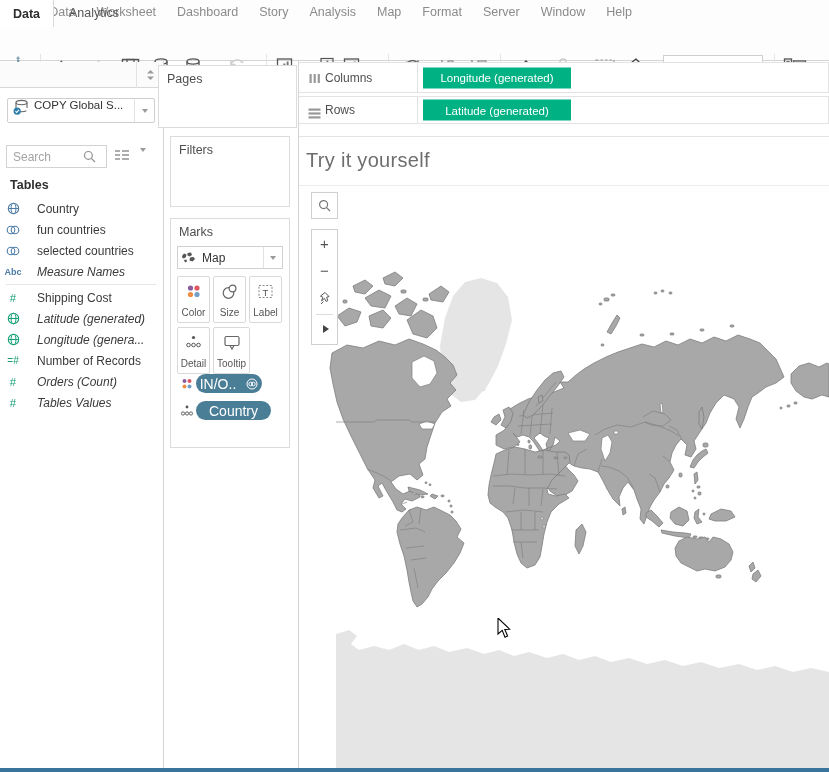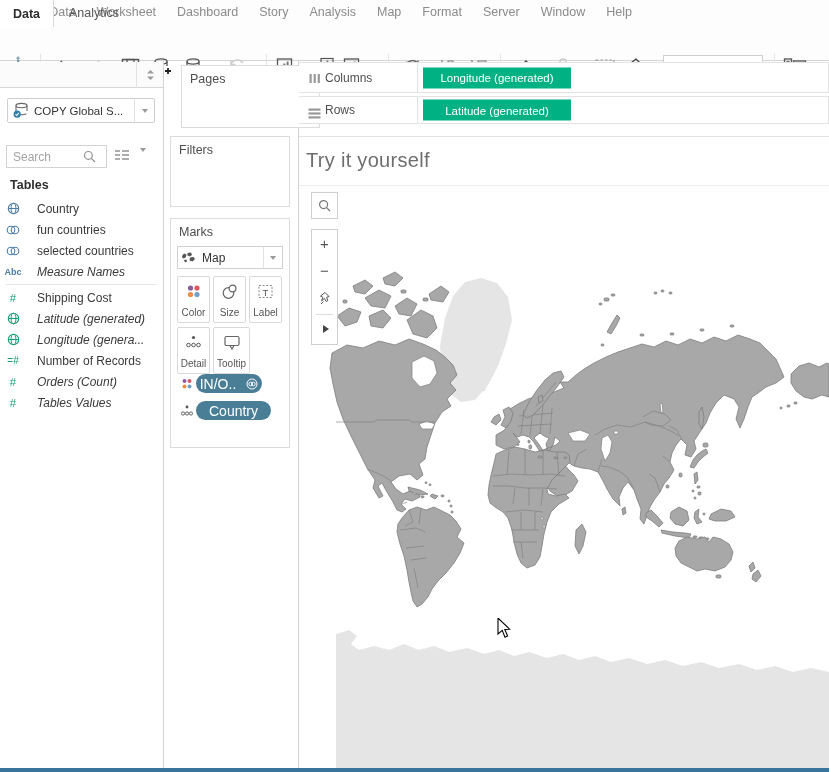--- a/index.html
+++ b/index.html
@@ -33,21 +33,21 @@
 
   
   .tabstrip{position:absolute;left:0;top:62px;width:163px;height:26px;border-bottom:1px solid #d8d8d8;background:#fbfbfb}
   .tab{position:absolute;top:0;height:26px;display:flex;align-items:center;justify-content:center;font-size:12.5px}
   .tab.active{left:0;width:54px;background:#fff;border-right:1px solid #d8d8d8;height:27px;z-index:2;
     font-weight:bold;color:#2d2d2d}
   .tab.idle{left:54px;width:80px;color:#555}
   .tabsort{position:absolute;left:136px;top:62px;width:27px;height:26px;border-left:1px solid #e2e2e2;
     display:flex;align-items:center;justify-content:center}
   .dsbox{position:absolute;left:7px;top:98px;width:148px;height:25px;border:1px solid #cfcfcf;border-radius:2px;
-    background:#fff;display:flex;align-items:center}
+    background:#fff;display:flex;}
   .dsbox .lbl{font-size:11.5px;color:#333;white-space:nowrap;overflow:hidden;flex:1}
   .dsbox .dd{width:20px;height:100%;border-left:1px solid #e2e2e2;display:flex;align-items:center;justify-content:center}
   .searchbox{position:absolute;left:6px;top:145px;width:101px;height:23px;border:1px solid #d2d2d2;background:#fff;
     display:flex;align-items:center}
   .searchbox input{border:none;outline:none;width:76px;font-size:12px;color:#444;padding-left:6px;
     font-family:"Liberation Sans",sans-serif;background:transparent}
   .searchbox input::placeholder{color:#a3a3a3}
   .viewas{position:absolute;left:113px;top:148px;width:18px;height:16px;display:flex;align-items:center;justify-content:center}
   .searchdd{position:absolute;left:140px;top:152px}
   .tables-h{position:absolute;left:10px;top:178px;font-size:12.5px;font-weight:bold;color:#2f2f2f}
@@ -410,21 +410,21 @@
     <span class="fname it">Orders (Count)</span>
   </div>
   <div class="field" style="top:392px">
     <span class="fic numic">#</span>
     <span class="fname it">Tables Values</span>
   </div>
 
   <div class="vdiv" style="left:163px"></div>
   <div class="vdiv" style="left:298px"></div>
 
-  <div class="card" style="left:181px;top:65px;width:139px;height:63px">
+  <div class="card" style="left:158px;top:65px;width:139px;height:63px">
     <span class="ch">Pages</span>
   </div>
   <div class="card" style="left:170px;top:136px;width:120px;height:71px">
     <span class="ch">Filters</span>
   </div>
   <div class="card" style="left:170px;top:218px;width:120px;height:230px">
     <span class="ch">Marks</span>
   </div>
 
   <div class="markdrop">

